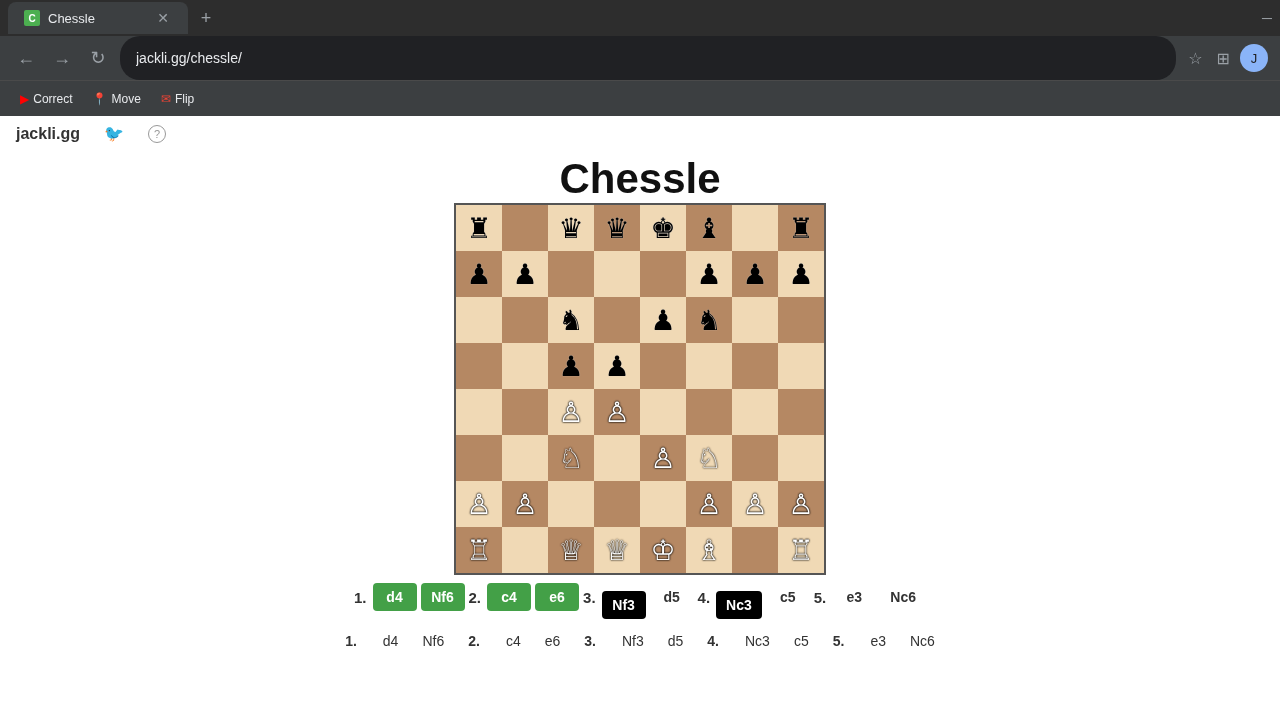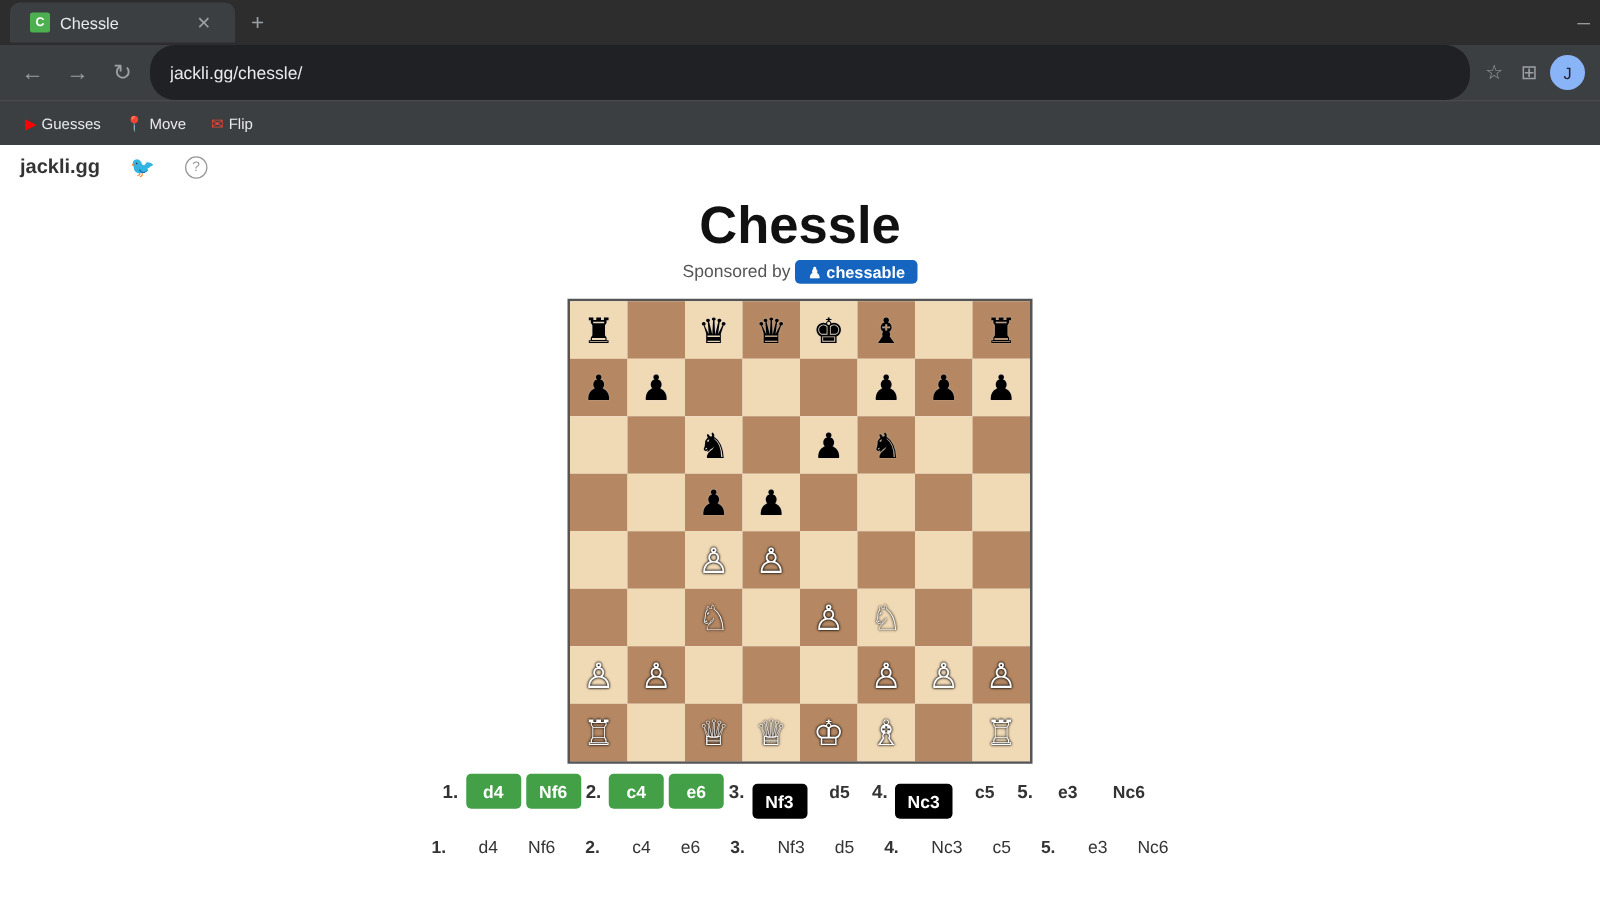--- a/index.html
+++ b/index.html
@@ -316,21 +316,21 @@
     <div class="nav-btn">↻</div>
     <input class="address-input" value="jackli.gg/chessle/" style="">
     <span class="star-btn">☆</span>
     <span class="ext-btn">⊞</span>
     <div class="profile-btn">J</div>
   </div>
 
   <div class="bookmarks-bar">
     <div class="bookmark-item">
       <span class="bm-icon-yt">▶</span>
-      <span>Guesses</span>
+      <span>Correct</span>
     </div>
     <div class="bookmark-item">
       <span class="bm-icon-maps">📍</span>
       <span>Move</span>
     </div>
     <div class="bookmark-item">
       <span class="bm-icon-gmail">✉</span>
       <span>Flip</span>
     </div>
   </div>
@@ -339,24 +339,20 @@
 <div class="page-content">
 
   <div class="site-header">
     <span class="site-brand">jackli.gg</span>
     <span class="twitter-icon">🐦</span>
     <div class="help-icon">?</div>
   </div>
 
   <div class="main-title">Chessle</div>
 
-  <div class="sponsor-line">
-    <span>Sponsored by</span>
-    <span class="chessable-badge">chessable</span>
-  </div>
 
   <div class="board-container">
     <div class="board-wrapper">
       <div class="chess-board" id="chess-board">
       <div class="cell light" style="color: rgb(0, 0, 0); text-shadow: rgb(204, 204, 204) 0px 0px 1px;">♜</div>
           <div class="cell dark"></div>
           <div class="cell light" style="color: rgb(0, 0, 0); text-shadow: rgb(204, 204, 204) 0px 0px 1px;">♛</div>
           <div class="cell dark" style="color: rgb(0, 0, 0); text-shadow: rgb(204, 204, 204) 0px 0px 1px;">♛</div>
           <div class="cell light" style="color: rgb(0, 0, 0); text-shadow: rgb(204, 204, 204) 0px 0px 1px;">♚</div>
           <div class="cell dark" style="color: rgb(0, 0, 0); text-shadow: rgb(204, 204, 204) 0px 0px 1px;">♝</div>

